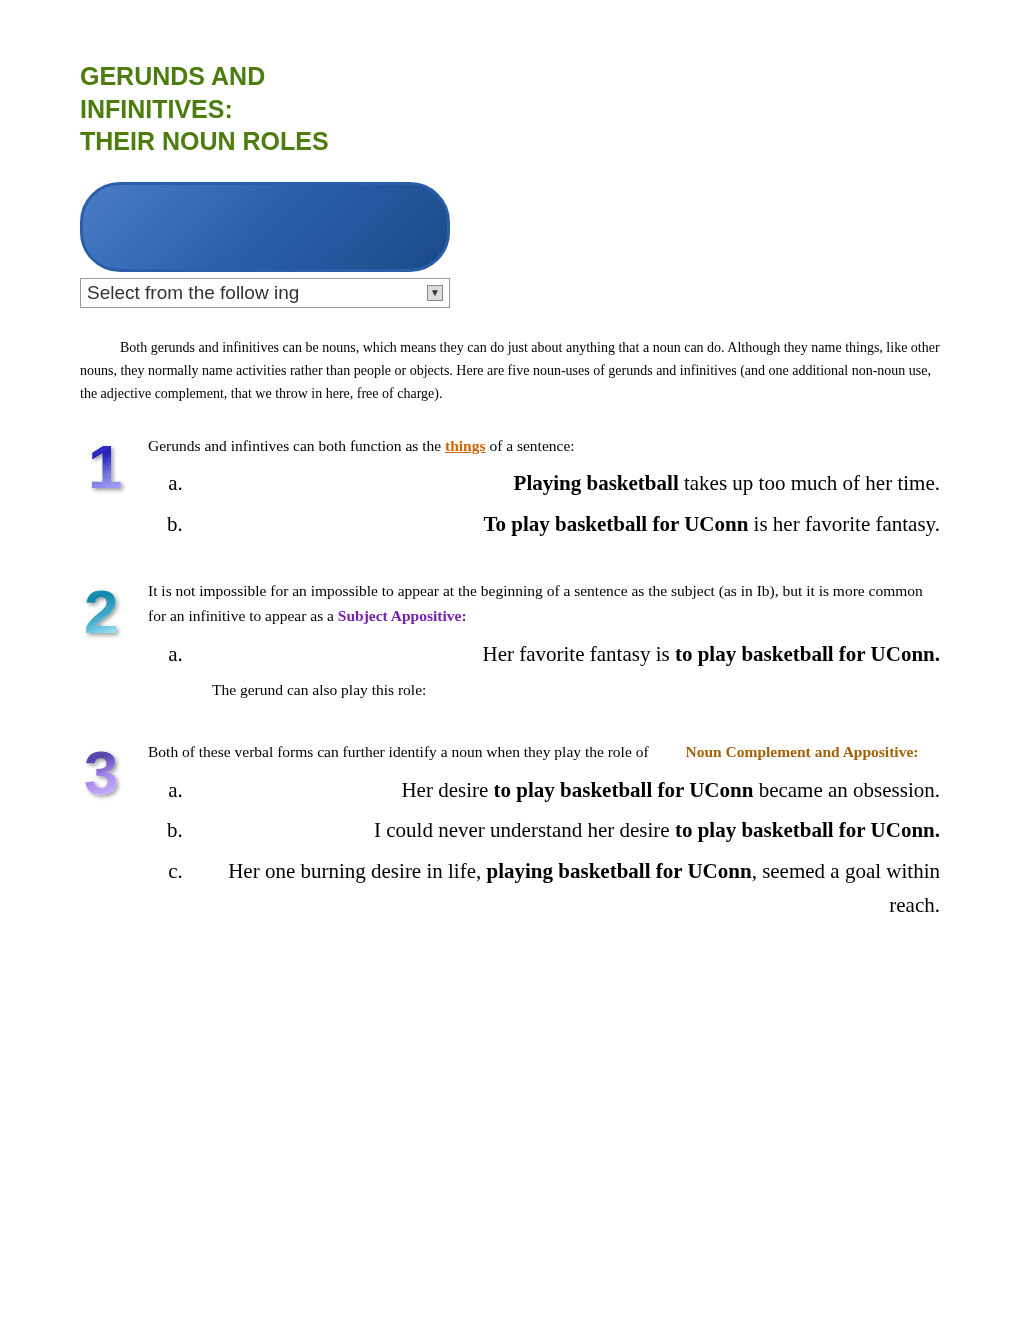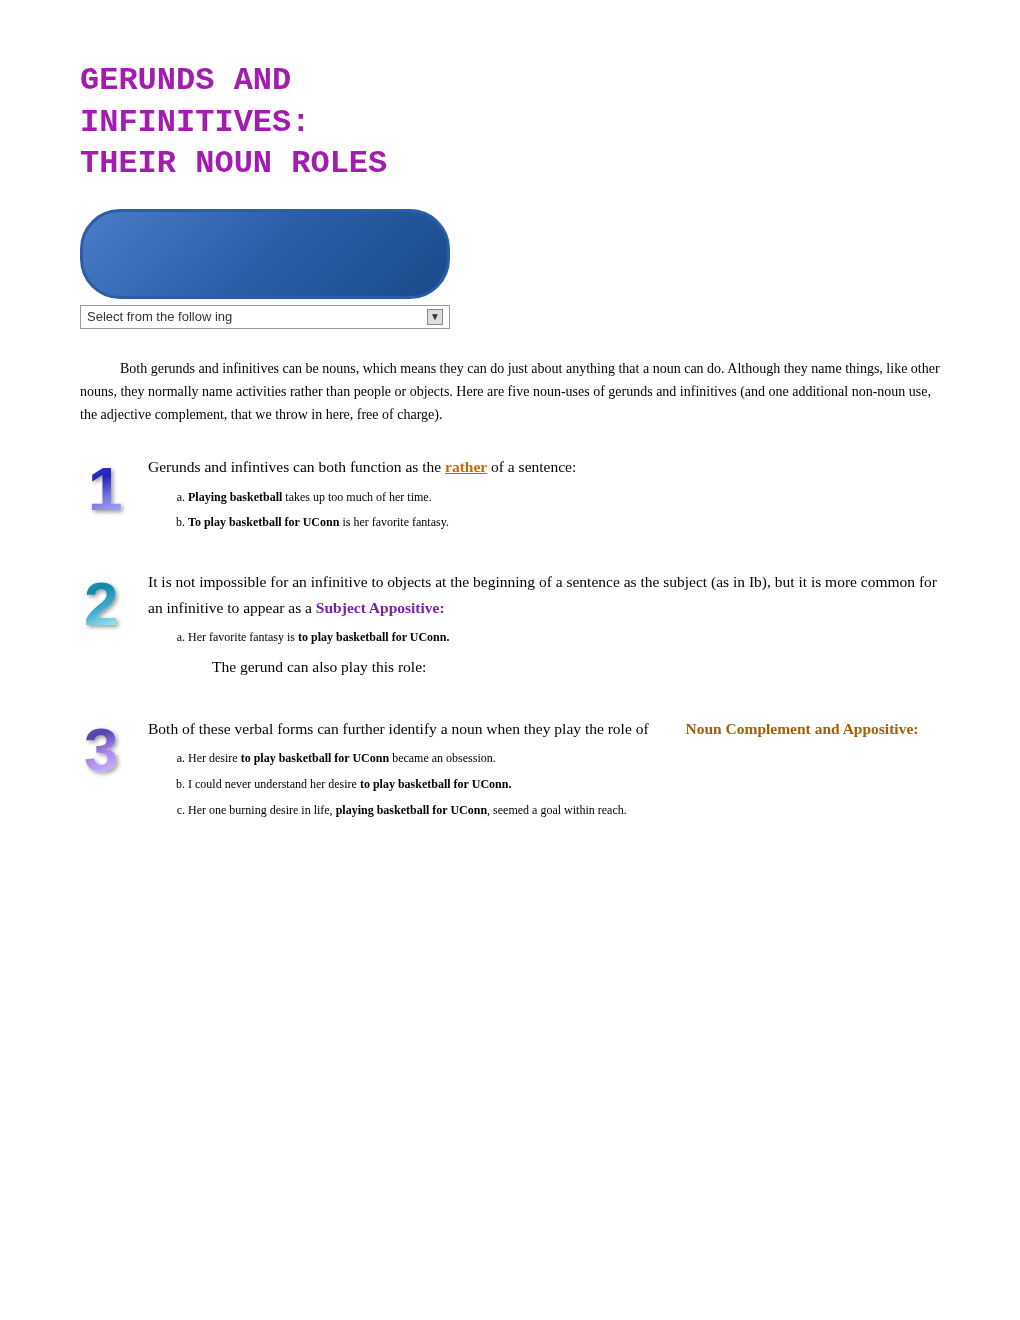--- a/index.html
+++ b/index.html
@@ -12,24 +12,24 @@
       background: #ffffff;
       font-family: Georgia, 'Times New Roman', Times, serif;
       font-size: 16px;
       color: #000000;
       width: 1020px;
       min-height: 1320px;
       padding: 60px 80px 60px 80px;
     }
 
     .page-title {
-      font-family: Liberation Mono, monospace;
-      font-size: 32px;
-      font-weight: bold;
-      color: #a21caf;
+      font-family: Liberation Sans, sans-serif;
+      font-size: 25px;
+      font-weight: bold;
+      color: #4d7c0f;
       text-transform: uppercase;
       font-variant: small-caps;
       line-height: 1.3;
       margin-bottom: 24px;
     }
 
     .media-container {
       display: flex;
       flex-direction: column;
       align-items: flex-start;
@@ -49,21 +49,21 @@
       display: flex;
       align-items: center;
       border: 1px solid #999;
       padding: 3px 6px;
       width: 370px;
       background: #fff;
     }
 
     .dropdown-label {
       flex: 1;
-      font-size: 13px;
+      font-size: 19px;
       color: #333;
       font-family: Arial, sans-serif;
     }
 
     .dropdown-arrow {
       width: 16px;
       height: 16px;
       display: flex;
       align-items: center;
       justify-content: center;
@@ -111,22 +111,23 @@
     }
 
     .list-items {
       margin-left: 40px;
       margin-top: 8px;
     }
 
     .list-items li {
       margin-bottom: 6px;
       list-style-type: lower-alpha;
-      font-size: 12px;
-      line-height: 1.65;
+      font-size: 21px;
+      line-height: 1.65;
+      text-align: right;
     }
 
     .bold {
       font-weight: bold;
     }
 
     .sub-note {
       margin-left: 64px;
       margin-top: 6px;
       margin-bottom: 6px;
@@ -183,21 +184,21 @@
       </defs>
       <text x="8" y="58" font-size="62" font-weight="900" font-family="Arial Black, sans-serif" fill="url(#grad1)" filter="url(#shadow1)">1</text>
       <defs>
         <filter id="shadow1">
           <feDropShadow dx="2" dy="2" stdDeviation="2" flood-color="rgba(0,0,0,0.4)"></feDropShadow>
         </filter>
       </defs>
     </svg>
   </div>
   <div class="section-content">
-    <span>Gerunds and infintives can both function as the </span><span class="highlight-orange">rather</span><span> of a sentence:</span>
+    <span>Gerunds and infintives can both function as the </span><span class="highlight-orange">things</span><span> of a sentence:</span>
     <ol class="list-items">
       <li><span class="bold">Playing basketball</span> takes up too much of her time.</li>
       <li><span class="bold">To play basketball for UConn</span> is her favorite fantasy.</li>
     </ol>
   </div>
 </div>
 
 <div class="section section-block">
   <div class="num-badge">
     <svg width="52" height="65" viewBox="0 0 52 65">
@@ -209,21 +210,21 @@
           <stop offset="100%" style="stop-color:#aaeeff;stop-opacity:1"></stop>
         </linearGradient>
         <filter id="shadow2">
           <feDropShadow dx="2" dy="2" stdDeviation="2" flood-color="rgba(0,0,0,0.4)"></feDropShadow>
         </filter>
       </defs>
       <text x="4" y="58" font-size="62" font-weight="900" font-family="Arial Black, sans-serif" fill="url(#grad2)" filter="url(#shadow2)">2</text>
     </svg>
   </div>
   <div class="section-content">
-    <span>It is not impossible for an infinitive to objects at the beginning of a sentence as the subject (as in Ib), but it is more common for an infinitive to appear as a </span><span class="highlight-purple">Subject Appositive:</span>
+    <span>It is not impossible for an impossible to appear at the beginning of a sentence as the subject (as in Ib), but it is more common for an infinitive to appear as a </span><span class="highlight-purple">Subject Appositive:</span>
     <ol class="list-items">
       <li>Her favorite fantasy is <span class="bold">to play basketball for UConn.</span></li>
     </ol>
     <p class="sub-note">The gerund can also play this role:</p>
   </div>
 </div>
 
 <div class="section section-block">
   <div class="num-badge">
     <svg width="52" height="65" viewBox="0 0 52 65">

